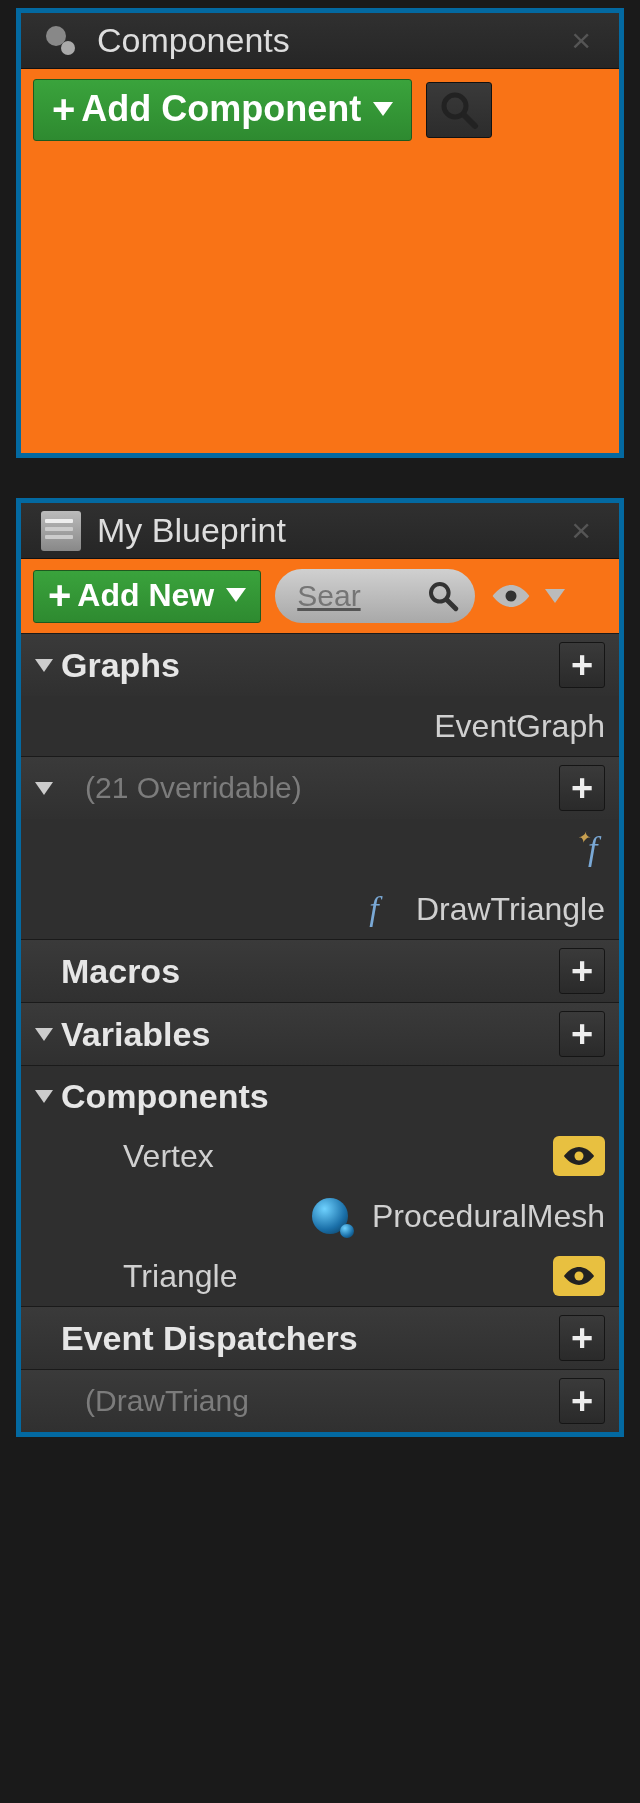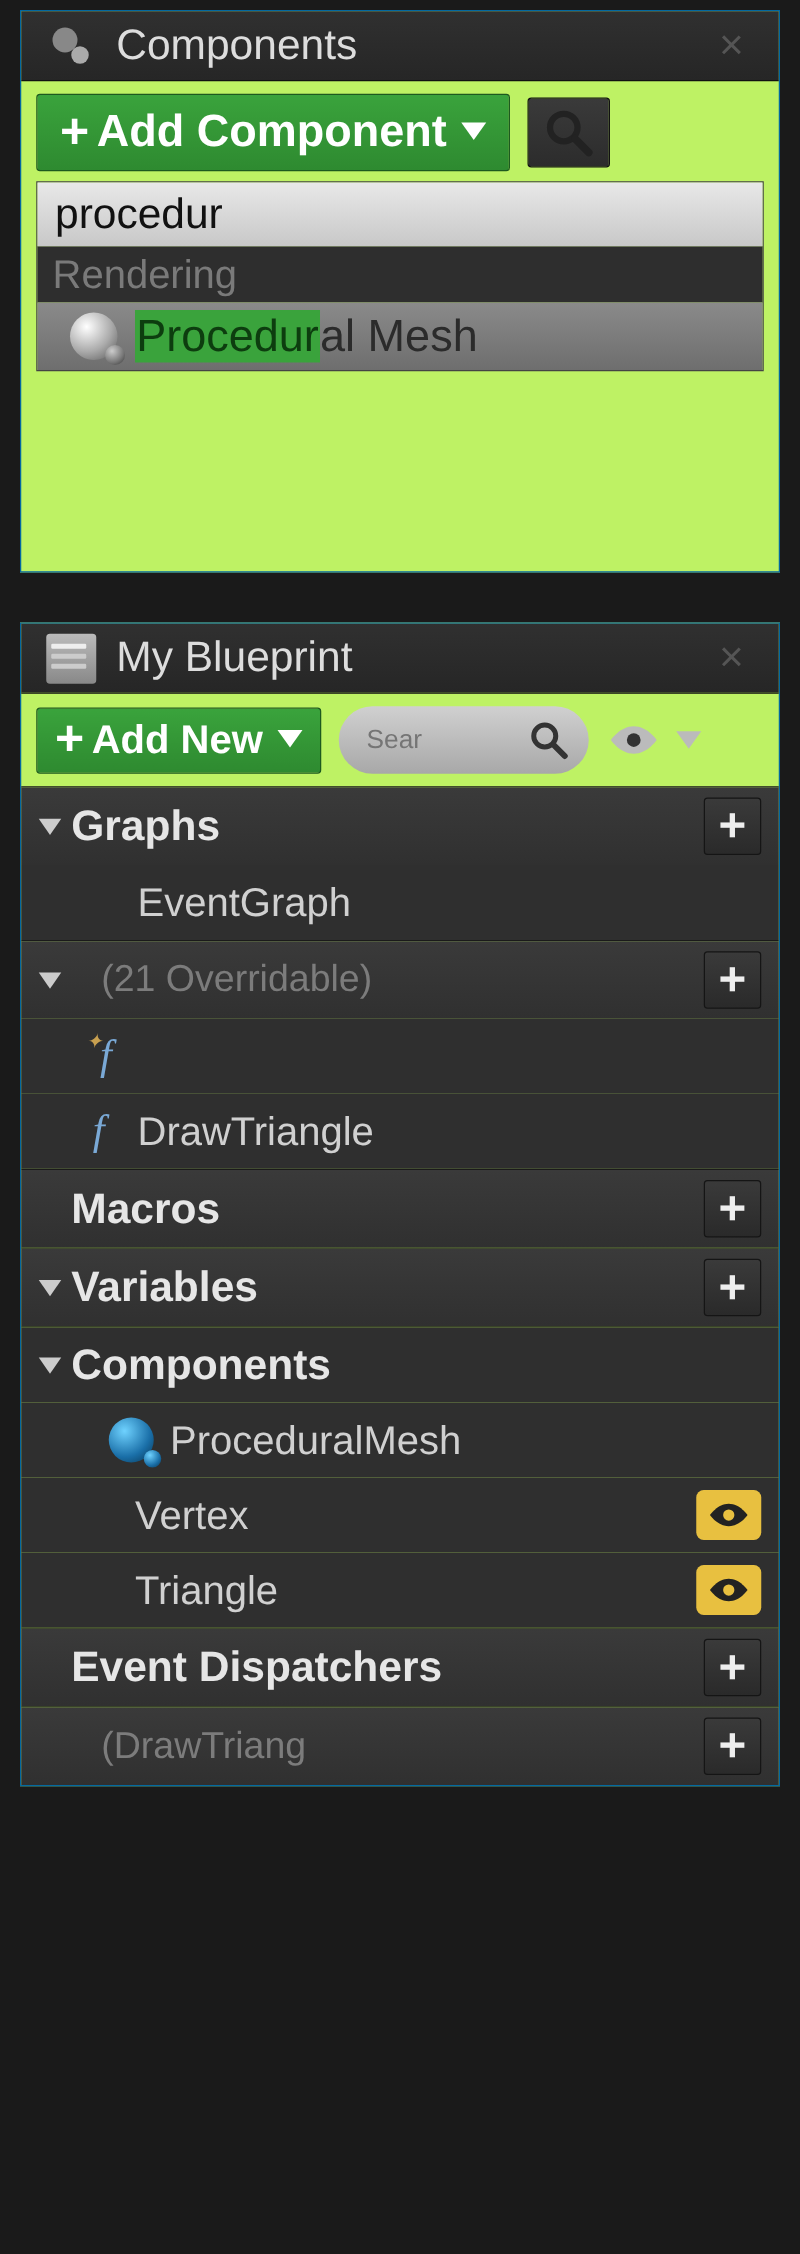--- a/index.html
+++ b/index.html
@@ -5,22 +5,22 @@
   * { box-sizing: border-box; margin: 0; padding: 0; }
   body {
     background: #1a1a1a;
     font-family: "Segoe UI", Tahoma, sans-serif;
     width: 640px;
     height: 1803px;
     overflow: hidden;
     color: #ccc;
   }
   .panel {
-    background: #bef264;
-    border: 1px solid #0369a1;
+    background: #f97316;
+    border: 5px solid #0369a1;
     margin: 8px 16px;
   }
   
   .p1 { height: 450px; position: relative; }
   .tab-row {
     display: flex;
     align-items: center;
     background: linear-gradient(#303030,#262626);
     height: 56px;
     padding: 0 20px;
@@ -133,21 +133,21 @@
   .pill-search {
     background: linear-gradient(#d0d0d0,#a8a8a8);
     height: 54px;
     border-radius: 27px;
     display:flex;align-items:center;
     padding: 0 16px 0 22px;
     flex: 0 0 200px;
     min-width:0;
   }
   .pill-search input {
-    border:none;background:transparent;outline:none;font-size:21px;color:#555;width:120px;
+    border:none;background:transparent;outline:none;font-size:30px;color:#555;width:120px;text-decoration:underline;
   }
   .pill-search .mag { margin-left:auto; }
   .eye-btn {
     display:flex;align-items:center;gap:6px;
     color:#bbb;
   }
   .eye-btn .caret-down { border-top-color:#bbb; }
 
   .section {
     border-top:1px solid #1a1a1a;
@@ -167,21 +167,22 @@
   .sec-sub { font-size: 30px; color:#7c7c7c; margin-left:24px; white-space:nowrap; overflow:hidden;}
   .plus-btn {
     width:46px;height:46px;margin-left:auto;background:linear-gradient(#3a3a3a,#2a2a2a);
     border:1px solid #151515;border-radius:3px;display:flex;align-items:center;justify-content:center;
     flex-shrink:0;
   }
   .plus-btn .p { color:#eee;font-size:38px;line-height:0.5;font-weight:700;}
   .row {
     background:#2f2f2f;
     padding-left: 44px;
-    gap:13px;
+    gap:24px;
+    justify-content:flex-end;
   }
   .row .label { font-size:32px; color:#d0d0d0; }
   .ico { width:36px;height:36px;flex-shrink:0;display:flex;align-items:center;justify-content:center; }
   .ico-eventgraph { display:grid;grid-template-columns:1fr 1fr;grid-template-rows:1fr 1fr;gap:4px;width:36px;height:36px;}
   .ico-eventgraph span{background:#5a7aa8;border-radius:2px;}
   .ico-fn { font-family:"Georgia",serif;font-style:italic;font-size:34px;color:#7aa9d6; }
   .ico-fn.star::before{content:"✦";font-size:16px;color:#c8a050;position:relative;top:-12px;margin-right:-2px;}
   .ico-sphere {
     width:36px;height:36px;border-radius:50%;
     background:radial-gradient(circle at 35% 30%, #6fd2ff, #1a6fa8 60%, #083350 100%);
@@ -225,31 +226,20 @@
       <span>Add Component</span>
       <span class="caret-down"></span>
     </div>
     <div class="search-btn">
       <svg viewBox="0 0 40 40">
         <circle cx="16" cy="16" r="11" stroke="#222" stroke-width="5" fill="none"></circle>
         <line x1="25" y1="25" x2="36" y2="36" stroke="#222" stroke-width="6" stroke-linecap="round"></line>
       </svg>
     </div>
   </div>
-  <div class="dropdown">
-    <input class="search-input" value="procedur" style="">
-    <div class="cat-header">Rendering</div>
-    <div class="result-row">
-      <span class="result-icon"></span>
-      <span class="result-text">
-        <span class="hl">Procedur</span>
-          <span class="rest">al Mesh</span>
-      </span>
-    </div>
-  </div>
 </div>
 
 <div class="panel p2">
   <div class="tab-row">
     <span class="tab-icon-bp"></span>
     <span class="tab-title">My Blueprint</span>
     <span class="tab-close">×</span>
   </div>
 
   <div class="toolbar2">
@@ -327,24 +317,20 @@
       <div class="plus-btn">
           <span class="p">+</span>
         </div>
     </div>
   </div>
 
   <div class="section">
     <div class="sec-header" style="background:#2f2f2f;">
       <span class="expander"></span>
       <span class="sec-title">Components</span>
-    </div>
-    <div class="row" style="padding-left:70px;">
-      <span class="ico ico-sphere"></span>
-      <span class="label">ProceduralMesh</span>
     </div>
     <div class="row">
       <span class="ico ico-array arr-yellow">
           <span></span>
           <span></span>
           <span></span>
           <span></span>
           <span></span>
           <span></span>
           <span></span>
@@ -352,20 +338,24 @@
           <span></span>
         </span>
       <span class="label">Vertex</span>
       <span class="eye-badge">
         <svg viewBox="0 0 48 32">
             <path class="eye-path" d="M24 4C12 4 4 16 4 16s8 12 20 12 20-12 20-12S36 4 24 4Z"></path>
             <circle cx="24" cy="16" r="6" fill="#e8c040"></circle>
           </svg>
       </span>
     </div>
+    <div class="row" style="padding-left:70px;">
+      <span class="ico ico-sphere"></span>
+      <span class="label">ProceduralMesh</span>
+    </div>
     <div class="row">
       <span class="ico ico-array arr-cyan">
           <span></span>
           <span></span>
           <span></span>
           <span></span>
           <span></span>
           <span></span>
           <span></span>
           <span></span>

